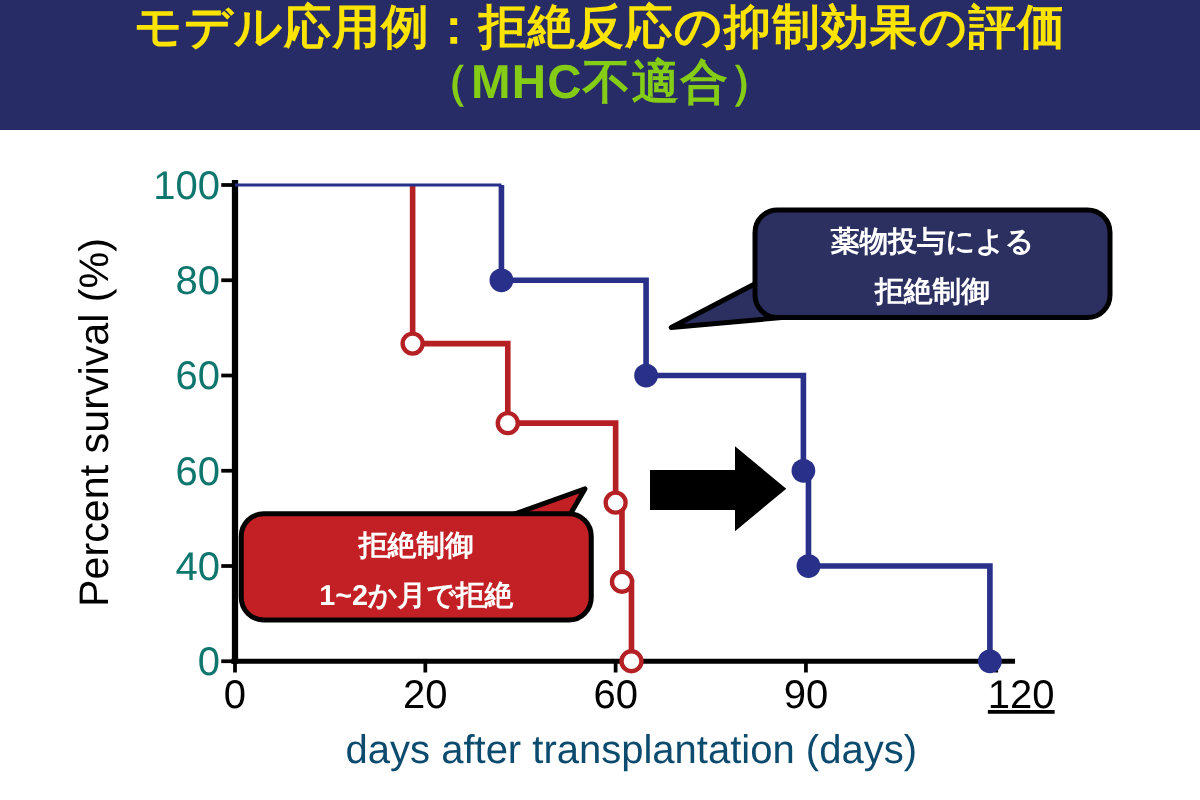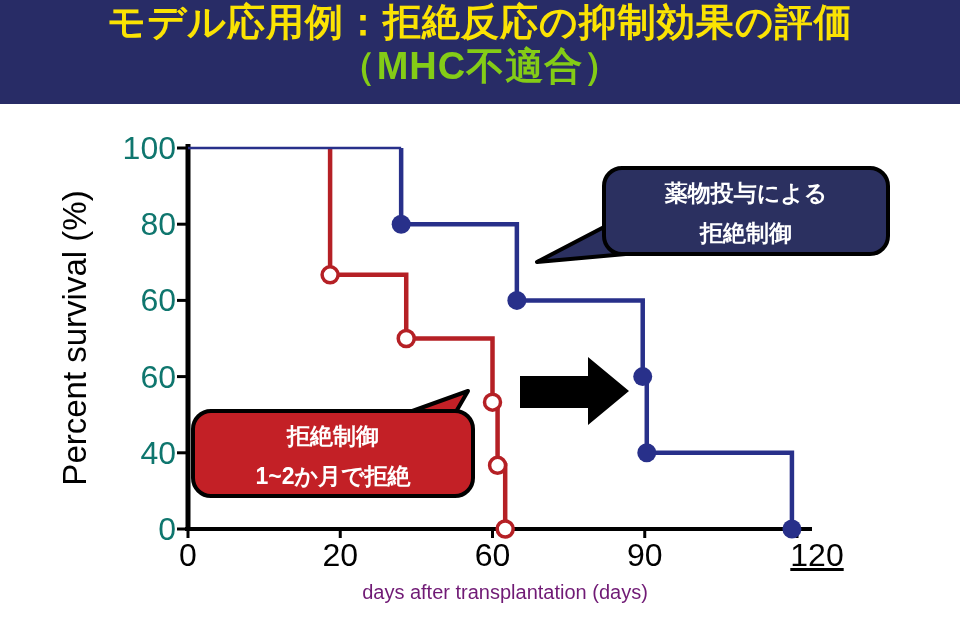--- a/index.html
+++ b/index.html
@@ -12,21 +12,21 @@
   .banner .t1,.banner .t2{color:#fbe303;font-weight:bold;font-size:38px;line-height:44px;
           letter-spacing:1px;}
 
   
   svg.plot{position:absolute;left:0;top:0;width:960px;height:640px;}
 
   
   .ytitle{position:absolute;left:-124px;top:318px;width:400px;height:40px;text-align:center;
           font-size:33px;color:#000;transform:rotate(-90deg);}
   .xtitle{position:absolute;left:255px;top:581px;width:500px;text-align:center;
-          font-size:20px;color:#701a75;}
+          font-size:32px;color:#0c4a6e;}
 
   
   .ytick{position:absolute;left:100px;width:76px;height:38px;line-height:38px;
          text-align:right;font-size:32px;color:#0f766e;}
   .xtick{position:absolute;top:537px;width:90px;height:36px;line-height:36px;
          text-align:center;font-size:32px;color:#000;}
 
   
   .bubble{position:absolute;box-sizing:border-box;border:4px solid #000;border-radius:20px;
           color:#fff;text-align:center;font-weight:bold;z-index:3;}

